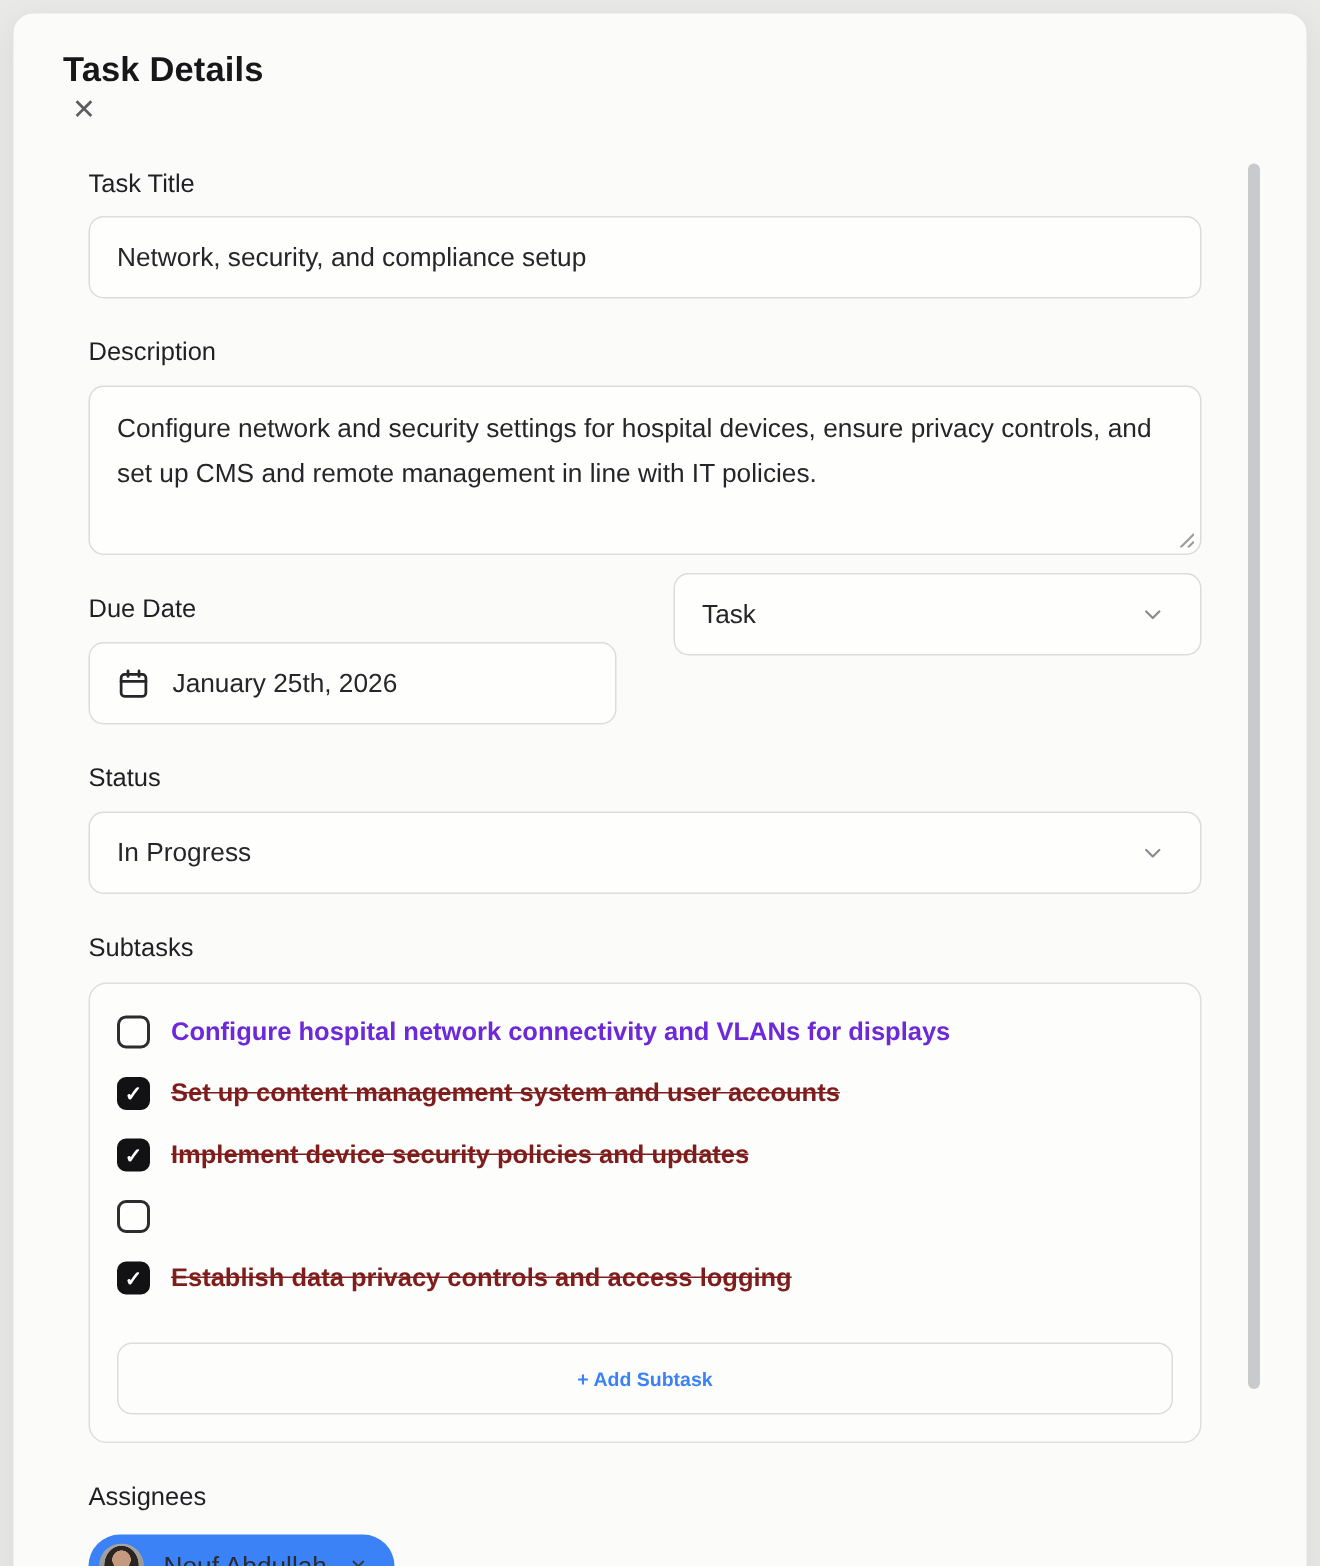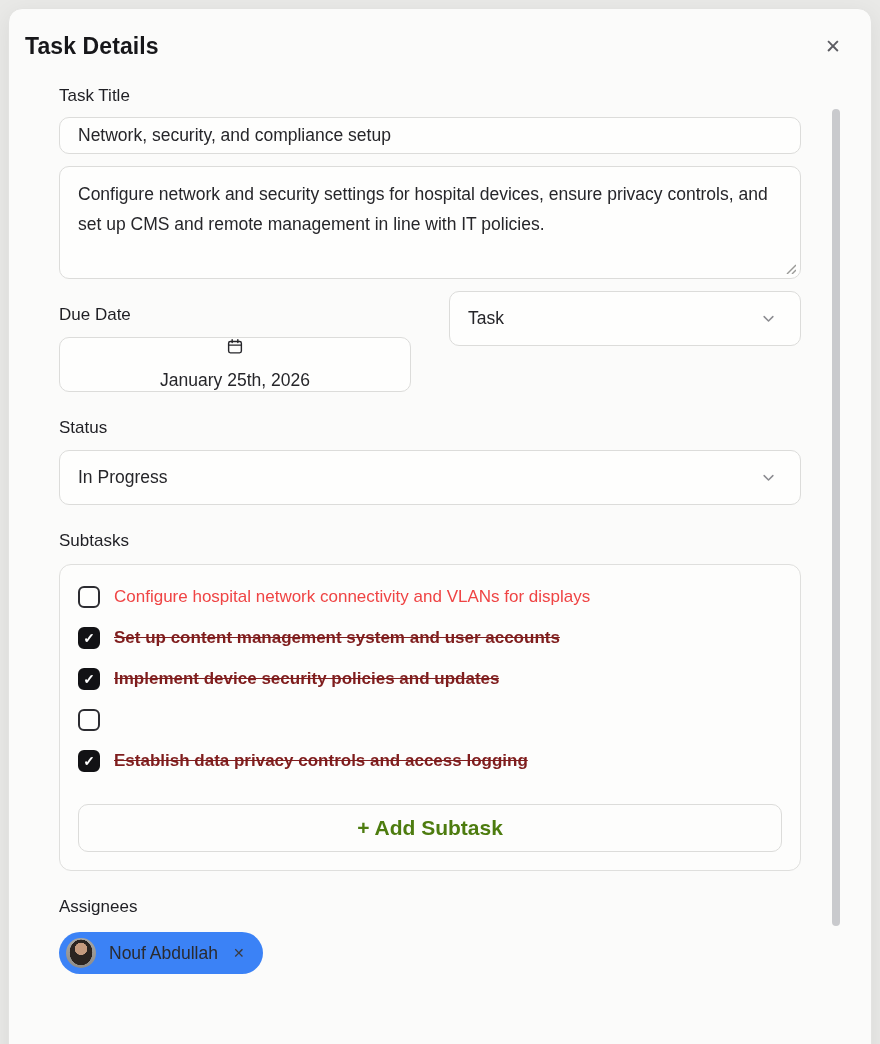--- a/index.html
+++ b/index.html
@@ -15,21 +15,22 @@
     width: 864px; height: 1100px;
     background: #fbfbfa;
     border: 1px solid #e3e3e1;
     border-radius: 14px;
     box-shadow: 0 6px 24px rgba(0,0,0,0.07);
   }
   .modal-header {
     display: flex;
     justify-content: space-between;
     align-items: flex-start;
-    padding: 24px 24px 0 16px;
+    padding: 24px 24px 0 33px;
+    flex-direction: column;
   }
   .modal-title {
     font-size: 23px;
     font-weight: 700;
     color: #17171a;
     letter-spacing: 0.1px;
   }
   .close-button {
     background: none; border: none; cursor: pointer;
     font-size: 19px; line-height: 1;
@@ -41,21 +42,21 @@
     padding: 0 70px 40px 50px;
   }
   .field-label {
     margin: 26px 0 0 0;
     font-size: 17px;
     font-weight: 400;
     color: #1f1f24;
   }
   .text-input {
     margin-top: 11px;
-    width: 100%; height: 37px;
+    width: 100%; height: 55px;
     border: 1px solid #dcdcda;
     border-radius: 10px;
     background: #fefefd;
     padding: 0 18px;
     font-size: 17.5px;
     color: #26262a;
     font-family: "Liberation Sans", sans-serif;
     outline: none;
   }
   .textarea-wrap { position: relative; }
@@ -90,21 +91,21 @@
     border-radius: 10px;
     background: #fefefd;
     display: flex;
     align-items: center;
     padding: 0 18px;
     font-size: 17.5px;
     color: #26262a;
     cursor: pointer;
   }
   .select-box { justify-content: space-between; }
-  .date-box { gap: 15px; flex-direction: column; }
+  .date-box { gap: 15px; }
   .chevron-down { flex-shrink: 0; margin-right: 6px; }
   .subtasks-box {
     margin-top: 13px;
     border: 1px solid #dfdfdd;
     border-radius: 12px;
     background: #fdfdfc;
     padding: 19px 18px 18px 18px;
   }
   .subtask-row {
     display: flex;
@@ -128,40 +129,40 @@
     font-weight: 700;
     line-height: 1;
   }
   .checkbox.checked {
     background: #121215;
     border-color: #121215;
     color: #ffffff;
   }
   .subtask-text {
     font-size: 17px;
-    font-weight: 400;
-    color: #ef4444;
+    font-weight: 700;
+    color: #6d28d9;
     white-space: nowrap;
     overflow: hidden;
   }
   .subtask-text.done {
     color: #7f1d1d;
     font-weight: 700;
     text-decoration: line-through;
   }
   .add-subtask-button {
     margin-top: 15px;
     width: 100%;
     height: 48px;
     border: 1px solid #dcdcda;
     border-radius: 10px;
     background: #fdfdfc;
-    font-size: 21px;
+    font-size: 13px;
     font-weight: 600;
-    color: #4d7c0f;
+    color: #3b82f6;
     font-family: "Liberation Sans", sans-serif;
     cursor: pointer;
   }
   .assignees-label { }
   .assignee-chips { margin-top: 15px; display: flex; gap: 10px; }
   .assignee-chip {
     display: inline-flex;
     align-items: center;
     gap: 13px;
     height: 42px;
@@ -205,20 +206,21 @@
   <div class="modal-header">
     <div class="modal-title">Task Details</div>
     <button class="close-button">✕</button>
   </div>
 
   <div class="content">
 
     <div class="field-label">Task Title</div>
     <input class="text-input" type="text" value="Network, security, and compliance setup" style="">
 
+    <div class="field-label">Description</div>
     <div class="textarea-wrap">
       <textarea class="textarea" style="">Configure network and security settings for hospital devices, ensure privacy controls, and set up CMS and remote management in line with IT policies.</textarea>
       <svg class="resize-handle" viewBox="0 0 11 11">
         <line x1="2" y1="11" x2="11" y2="2" stroke="#9a9a98" stroke-width="1.4"></line>
         <line x1="7" y1="11" x2="11" y2="7" stroke="#9a9a98" stroke-width="1.4"></line>
       </svg>
     </div>
 
     <div class="two-col">
       <div class="col">

